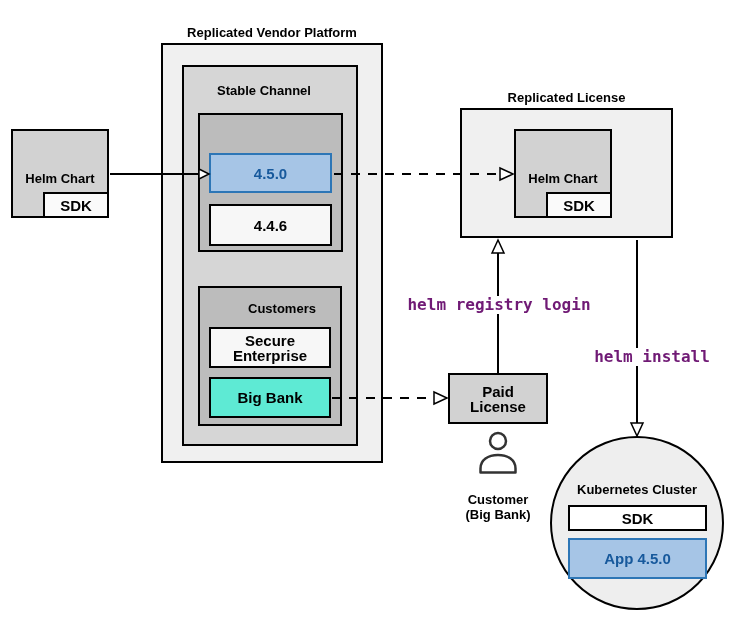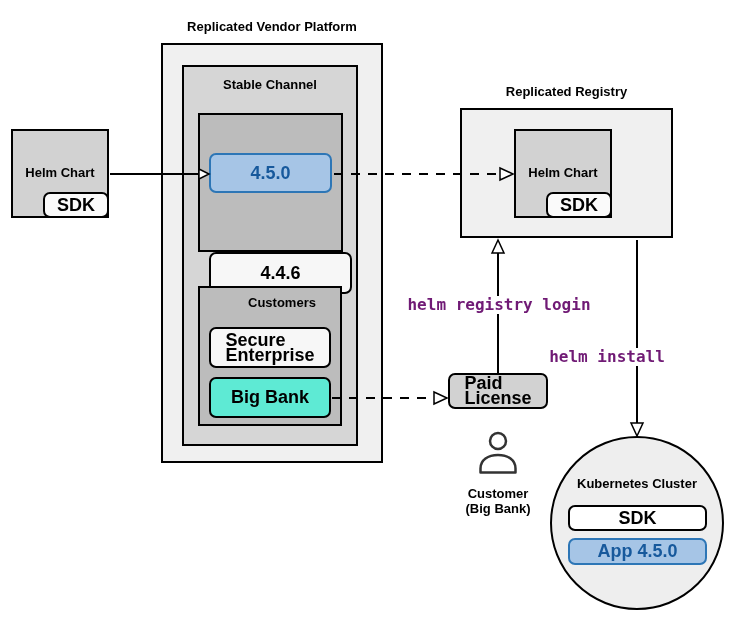--- a/index.html
+++ b/index.html
@@ -2,58 +2,58 @@
 <html><head>
 <meta charset="utf-8">
 <style>
   html,body{margin:0;padding:0;background:#fff;}
   .canvas{
     position:relative;width:747px;height:634px;background:#ffffff;overflow:hidden;
     font-family:"Liberation Sans",sans-serif;
   }
   .box{position:absolute;box-sizing:border-box;border:2px solid #000000;}
   .cbox{display:flex;align-items:center;justify-content:center;
-        font-weight:bold;font-size:18px;color:#000;text-align:left;white-space:pre-line;border-radius:7px;}
+        font-weight:bold;font-size:15px;color:#000;text-align:center;white-space:pre-line;}
   .lbl{position:absolute;font-weight:bold;font-size:13px;color:#000;text-align:center;
-       z-index:6;line-height:15px;white-space:pre-line;}
+       z-index:6;line-height:15px;white-space:pre-line;margin-top:6px;}
   .mono{position:absolute;font-family:"DejaVu Sans Mono",monospace;font-weight:bold;
         font-size:16px;color:#701a75;text-align:center;background:#ffffff;z-index:6;line-height:18px;}
   svg.overlay{position:absolute;left:0;top:0;z-index:5;pointer-events:none;}
 
   
   .platform-box{left:161px;top:43px;width:222px;height:420px;background:#f0f0f0;}
   .platform-title{left:161px;top:19px;width:222px;}
   .stable-box{left:182px;top:65px;width:176px;height:381px;background:#d6d6d6;}
-  .stable-title{left:182px;top:77px;width:176px;}
+  .stable-title{left:176px;top:77px;width:176px;}
   .relhist-box{left:198px;top:113px;width:145px;height:139px;background:#bcbcbc;}
   .relhist-title{left:198px;top:124px;width:145px;}
   .rel-450{left:209px;top:153px;width:123px;height:40px;background:#a6c5e6;border-color:#2d76b6;}
   .rel-450 .ver{color:#17599c;}
-  .rel-446{left:209px;top:204px;width:143px;height:42px;background:#f7f7f7;margin-top:48px;}
+  .rel-446{left:209px;top:204px;width:123px;height:42px;background:#f7f7f7;}
   .customers-box{left:198px;top:286px;width:144px;height:140px;background:#bcbcbc;}
   .customers-title{left:198px;top:295px;width:168px;}
   .cust-secure{left:209px;top:321px;width:122px;height:41px;background:#f7f7f7;line-height:15px;margin-top:6px;}
   .cust-bank{left:209px;top:377px;width:122px;height:41px;background:#5eead4;}
   .helm-src-box{left:11px;top:129px;width:98px;height:89px;background:#d2d2d2;}
   .helm-src-label{left:11px;top:165px;width:98px;}
   .sdk-src{left:43px;top:192px;width:66px;height:26px;background:#fafafa;}
   .registry-box{left:460px;top:108px;width:213px;height:130px;background:#f0f0f0;}
   .registry-title{left:460px;top:84px;width:213px;}
   .helm-reg-box{left:514px;top:129px;width:98px;height:89px;background:#d2d2d2;}
   .helm-reg-label{left:514px;top:165px;width:98px;}
   .sdk-reg{left:546px;top:192px;width:66px;height:26px;background:#fafafa;}
-  .license-box{left:448px;top:373px;width:100px;height:36px;background:#d2d2d2;line-height:15px;}
+  .license-box{left:448px;top:373px;width:100px;height:51px;background:#d2d2d2;line-height:15px;}
   .customer-label{left:438px;top:486px;width:120px;}
   .cluster-circle{left:550px;top:436px;width:174px;height:174px;border-radius:50%;background:#eeeeee;}
   .cluster-title{left:550px;top:476px;width:174px;}
   .cluster-sdk{left:568px;top:505px;width:139px;height:26px;background:#ffffff;}
-  .cluster-app{left:568px;top:538px;width:139px;height:27px;background:#a6c5e6;border-color:#2d76b6;}
+  .cluster-app{left:568px;top:538px;width:139px;height:41px;background:#a6c5e6;border-color:#2d76b6;}
   .cluster-app .ver{color:#17599c;}
   .cmd-login{left:389px;top:296px;width:220px;}
-  .cmd-install{left:527px;top:348px;width:160px;}
+  .cmd-install{left:572px;top:348px;width:160px;}
 </style>
 </head>
 <body>
 
 <div class="canvas">
 
   <div class="box platform-box"></div>
   <div class="box stable-box"></div>
   <div class="box relhist-box"></div>
   <div class="box cbox rel-450">
@@ -125,21 +125,21 @@
     <g>
       <circle cx="498" cy="441" r="8" fill="#ffffff" stroke="#333333" stroke-width="2.5"></circle>
       <path d="M 480.5 472.5 L 480.5 468.5 C 480.5 460 488 455 498 455 C 508 455 515.5 460 515.5 468.5 L 515.5 472.5 Z" fill="#ffffff" stroke="#333333" stroke-width="2.5" stroke-linejoin="round"></path>
     </g>
   </svg>
 
   <div class="lbl platform-title">Replicated Vendor Platform</div>
   <div class="lbl stable-title">Stable Channel</div>
   <div class="lbl customers-title">Customers</div>
   <div class="lbl helm-src-label">Helm Chart</div>
-  <div class="lbl registry-title">Replicated Registry</div>
+  <div class="lbl registry-title">Replicated License</div>
   <div class="lbl helm-reg-label">Helm Chart</div>
   <div class="lbl customer-label">Customer
 (Big Bank)</div>
   <div class="lbl cluster-title">Kubernetes Cluster</div>
   <div class="mono cmd-login">helm registry login</div>
   <div class="mono cmd-install">helm install</div>
 
 </div>
 
 </body></html>

